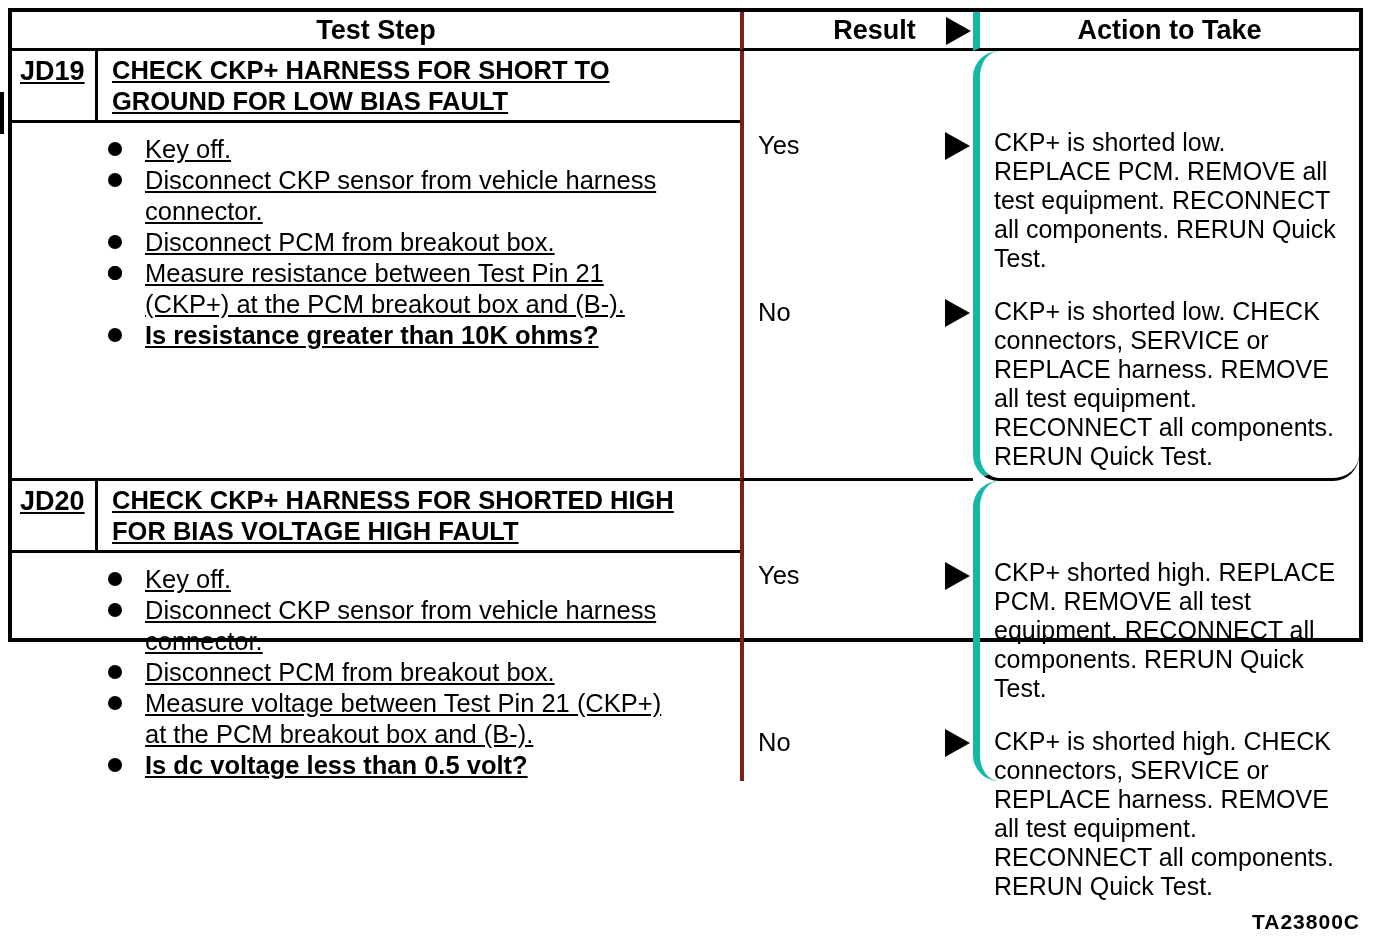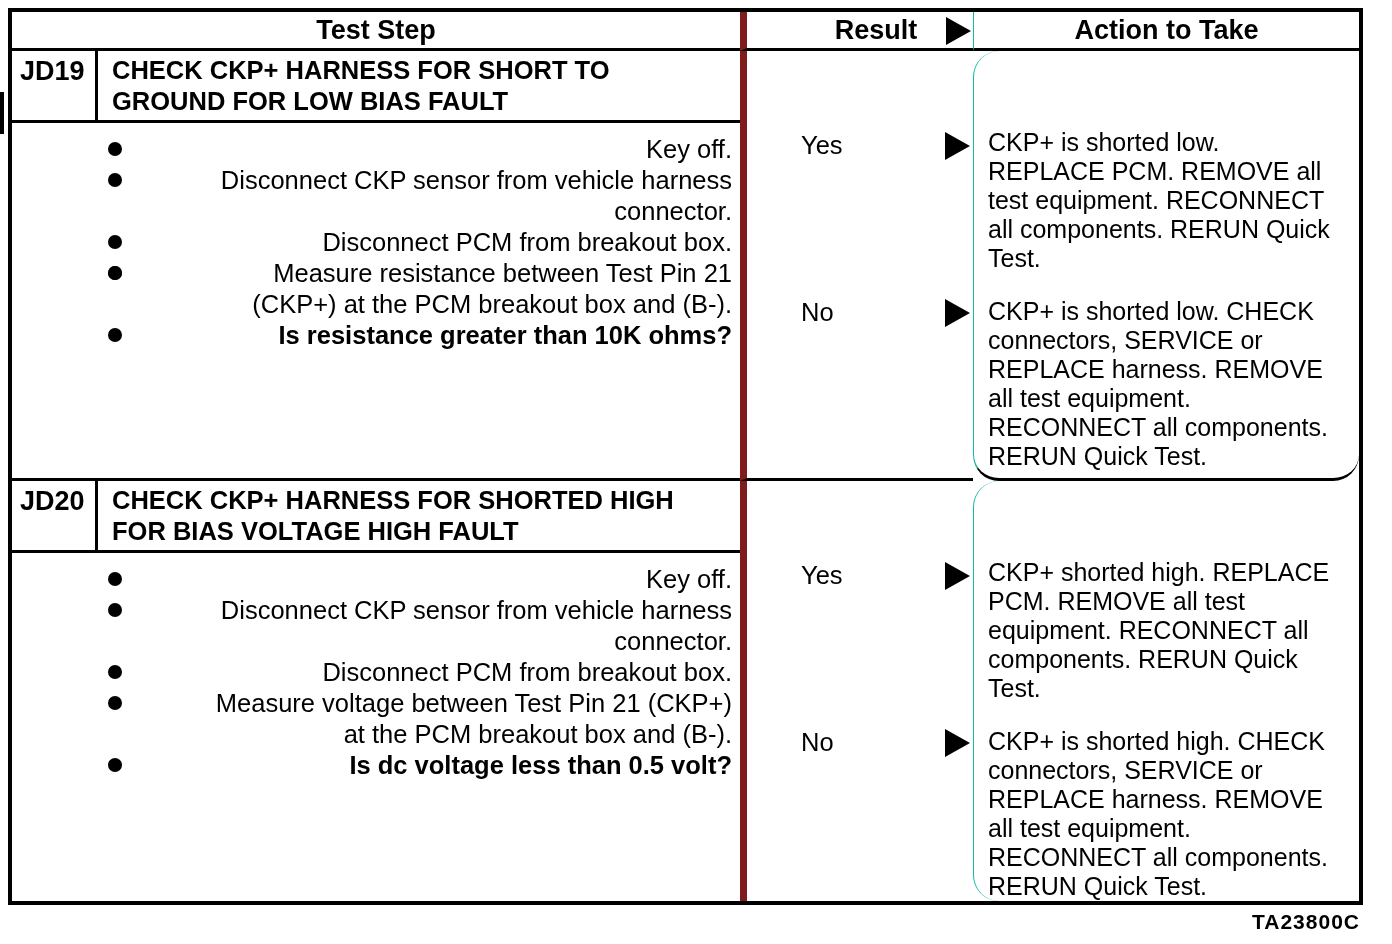--- a/index.html
+++ b/index.html
@@ -8,81 +8,80 @@
     width: 1392px; height: 944px;
     background: #ffffff;
     color: #000;
     font-family: "Liberation Sans", "DejaVu Sans", sans-serif;
     position: relative;
     overflow: hidden;
   }
 
   .pp-table {
     position: absolute; left: 8px; top: 8px;
-    width: 1355px; height: 897px;
+    width: 1355px; height: 634px;
     border: 4px solid #000;
     display: grid;
     grid-template-columns: 728px 233px 1fr;
     grid-template-rows: 39px 430px 1fr;
   }
 
   
   .hdr {
     border-bottom: 3px solid #000;
     display: flex; align-items: center; justify-content: center;
     font-weight: bold; font-size: 27px;
   }
-  .col2 { border-left: 7px solid #7f1d1d; padding-left: 32px; }
-  .col3 { border-left: 1px solid #14b8a6; }
+  .col2 { border-left: 4px solid #7f1d1d; padding-left: 32px; }
+  .col3 { border-left: 7px solid #14b8a6; }
   .hdr-result { position: relative; }
   .hdr-arrow { position: absolute; right: 2px; top: 5px; }
 
   .tri {
     width: 0; height: 0;
     border-top: 14px solid transparent;
     border-bottom: 14px solid transparent;
     border-left: 25px solid #000;
   }
 
   
-  .step-cell { display: flex; flex-direction: column; }
+  .step-cell { display: flex; flex-direction: column; text-decoration: underline; }
   .band1 { border-bottom: 3px solid #000; }
   .title-row { display: flex; border-bottom: 3px solid #000; height: 72px; flex: none; }
   .id-cell {
     width: 86px; flex: none;
     border-right: 3px solid #000;
     font-weight: bold; font-size: 27px;
     padding: 5px 0 0 8px;
   }
   .title-text {
     padding: 4px 0 0 14px;
     font-weight: bold; font-size: 25.5px; line-height: 31px;
     white-space: pre-line;
   }
-  ul.steps { list-style: none; margin: 11px 0 0 0; padding: 0 8px 0 96px; text-align: right; }
+  ul.steps { list-style: none; margin: 11px 0 0 0; padding: 0 8px 0 96px; }
   ul.steps li {
     position: relative; padding-left: 37px;
     font-size: 25.5px; line-height: 31px;
     white-space: pre-line;
   }
   ul.steps li.question { font-weight: bold; }
   .dot {
     position: absolute; left: 0; top: 8px;
     width: 14px; height: 14px; border-radius: 50%;
     background: #000;
   }
 
   
   .result-cell { position: relative; }
   .result-entry {
     position: absolute; left: 0; right: 0;
     display: flex; justify-content: space-between; align-items: center;
     padding-left: 14px; padding-right: 3px;
     font-size: 25.5px;
-    margin-left: 40px;
   }
   .result-entry .tri { margin-top: 2px; }
   .entry-first { top: 79px; }
   .entry-second { top: 246px; gap: 16px; }
 
   
   .action-cell { position: relative; border-radius: 26px; }
   .action-text {
     position: absolute; left: 14px; right: 5px;
     font-size: 25px; line-height: 29px;

